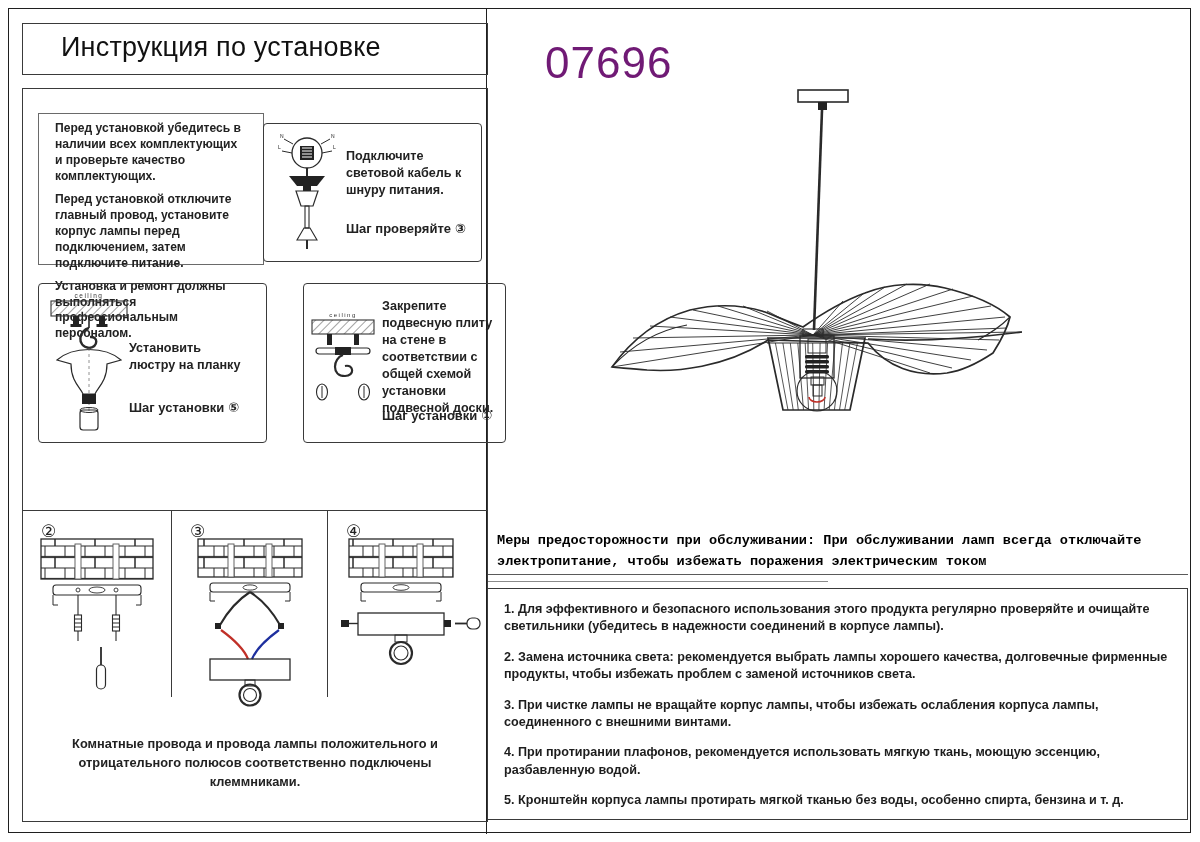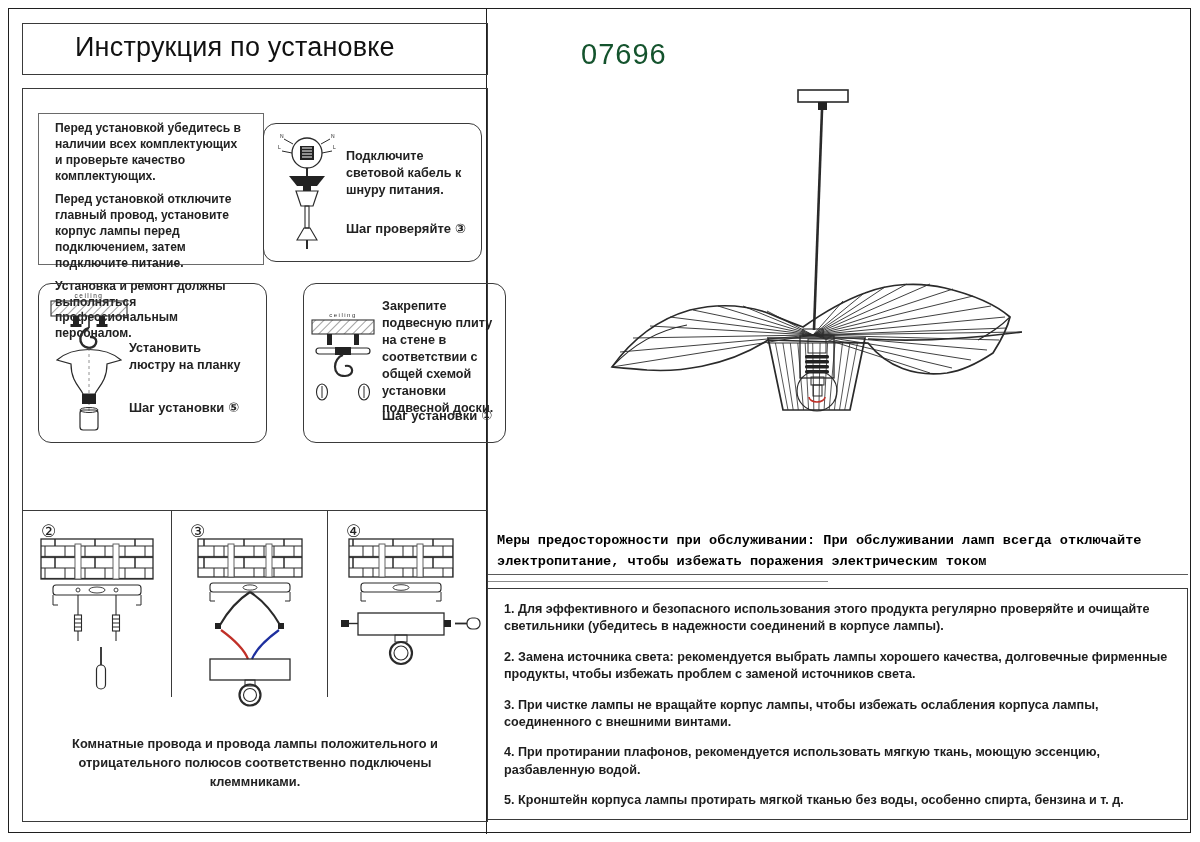--- a/index.html
+++ b/index.html
@@ -4,43 +4,43 @@
 <style>
   html,body{margin:0;padding:0;background:#fff;}
   body{width:1200px;height:842px;position:relative;overflow:hidden;
        font-family:"Liberation Sans","DejaVu Sans",sans-serif;color:#1a1a1a;}
   .abs{position:absolute;}
   
   .page-border{left:8px;top:8px;width:1181px;height:823px;border:1.6px solid #1f1f1f;}
   .v-divider{left:486px;top:8px;width:0;height:826px;border-left:1.6px solid #1f1f1f;}
   
   .title-box{left:22px;top:23px;width:464px;height:50px;border:1.4px solid #3a3a3a;}
-  .page-title{left:52px;top:8px;font-size:27px;letter-spacing:.2px;color:#111;}
+  .page-title{left:38px;top:8px;font-size:27px;letter-spacing:.2px;color:#111;}
   .main-box{left:22px;top:88px;width:464px;height:732px;border:1.4px solid #3a3a3a;}
   .notes-box{left:15px;top:24px;width:226px;height:152px;border:1.3px solid #6a6a6a;
              padding:7px 16px;box-sizing:border-box;}
   .notes-box p{margin:0 0 7px 0;font-size:12.1px;line-height:1.32;font-weight:700;color:#222;}
-  .step-box{border:1.4px solid #3a3a3a;border-radius:13px;}
+  .step-box{border:1.4px solid #3a3a3a;border-radius:4px;}
   .step-box.b{left:240px;top:34px;width:217px;height:137px;}
   .step-box.c{left:15px;top:194px;width:227px;height:158px;}
   .step-box.d{left:240px;top:194px;width:201px;height:158px;margin-left:40px;}
   .step-text{font-size:12.6px;line-height:1.35;font-weight:700;color:#222;}
   .step-label{font-size:13px;font-weight:700;color:#222;white-space:nowrap;}
   .panels{left:0;top:421px;width:464px;height:186px;border-top:1.4px solid #3a3a3a;display:flex;}
   .panel{position:relative;height:100%;box-sizing:border-box;}
   .panel.p2{width:149px;border-right:1.4px solid #3a3a3a;}
   .panel.p3{width:156px;border-right:1.4px solid #3a3a3a;}
   .panel.p4{width:158px;}
   .panel-num{position:absolute;left:18px;top:10px;font-size:17px;
              font-family:"DejaVu Sans",sans-serif;color:#222;}
   .panel svg{position:absolute;top:24px;left:50%;transform:translateX(-50%);}
   .wiring-note{left:20px;top:645px;width:424px;text-align:center;
                font-size:12.8px;line-height:1.5;font-weight:700;color:#222;}
   
-  .model-number{left:545px;top:38px;font-size:29px;letter-spacing:1px;color:#14532d;margin-left:36px;}
+  .model-number{left:545px;top:38px;font-size:44px;letter-spacing:1px;color:#701a75;}
   .warning-text{left:497px;top:530px;width:655px;font-size:13.6px;line-height:1.55;
                 font-weight:700;color:#000000;font-family:Liberation Mono, monospace;}
   .rule-a{left:488px;top:574px;width:700px;border-top:1.4px solid #5a5a5a;}
   .rule-b{left:488px;top:581px;width:340px;border-top:1.4px solid #8a8a8a;}
   .care-box{left:487px;top:588px;width:701px;height:232px;border:1.4px solid #3a3a3a;
             box-sizing:border-box;padding:12px 14px 0 16px;}
   .care-box p{margin:0 0 13px 0;font-size:12.6px;line-height:1.38;font-weight:700;color:#1d1d1d;}
   svg text{font-family:"Liberation Sans","DejaVu Sans",sans-serif;}
   .cl{fill:none;stroke:#2a2a2a;}
 </style>

